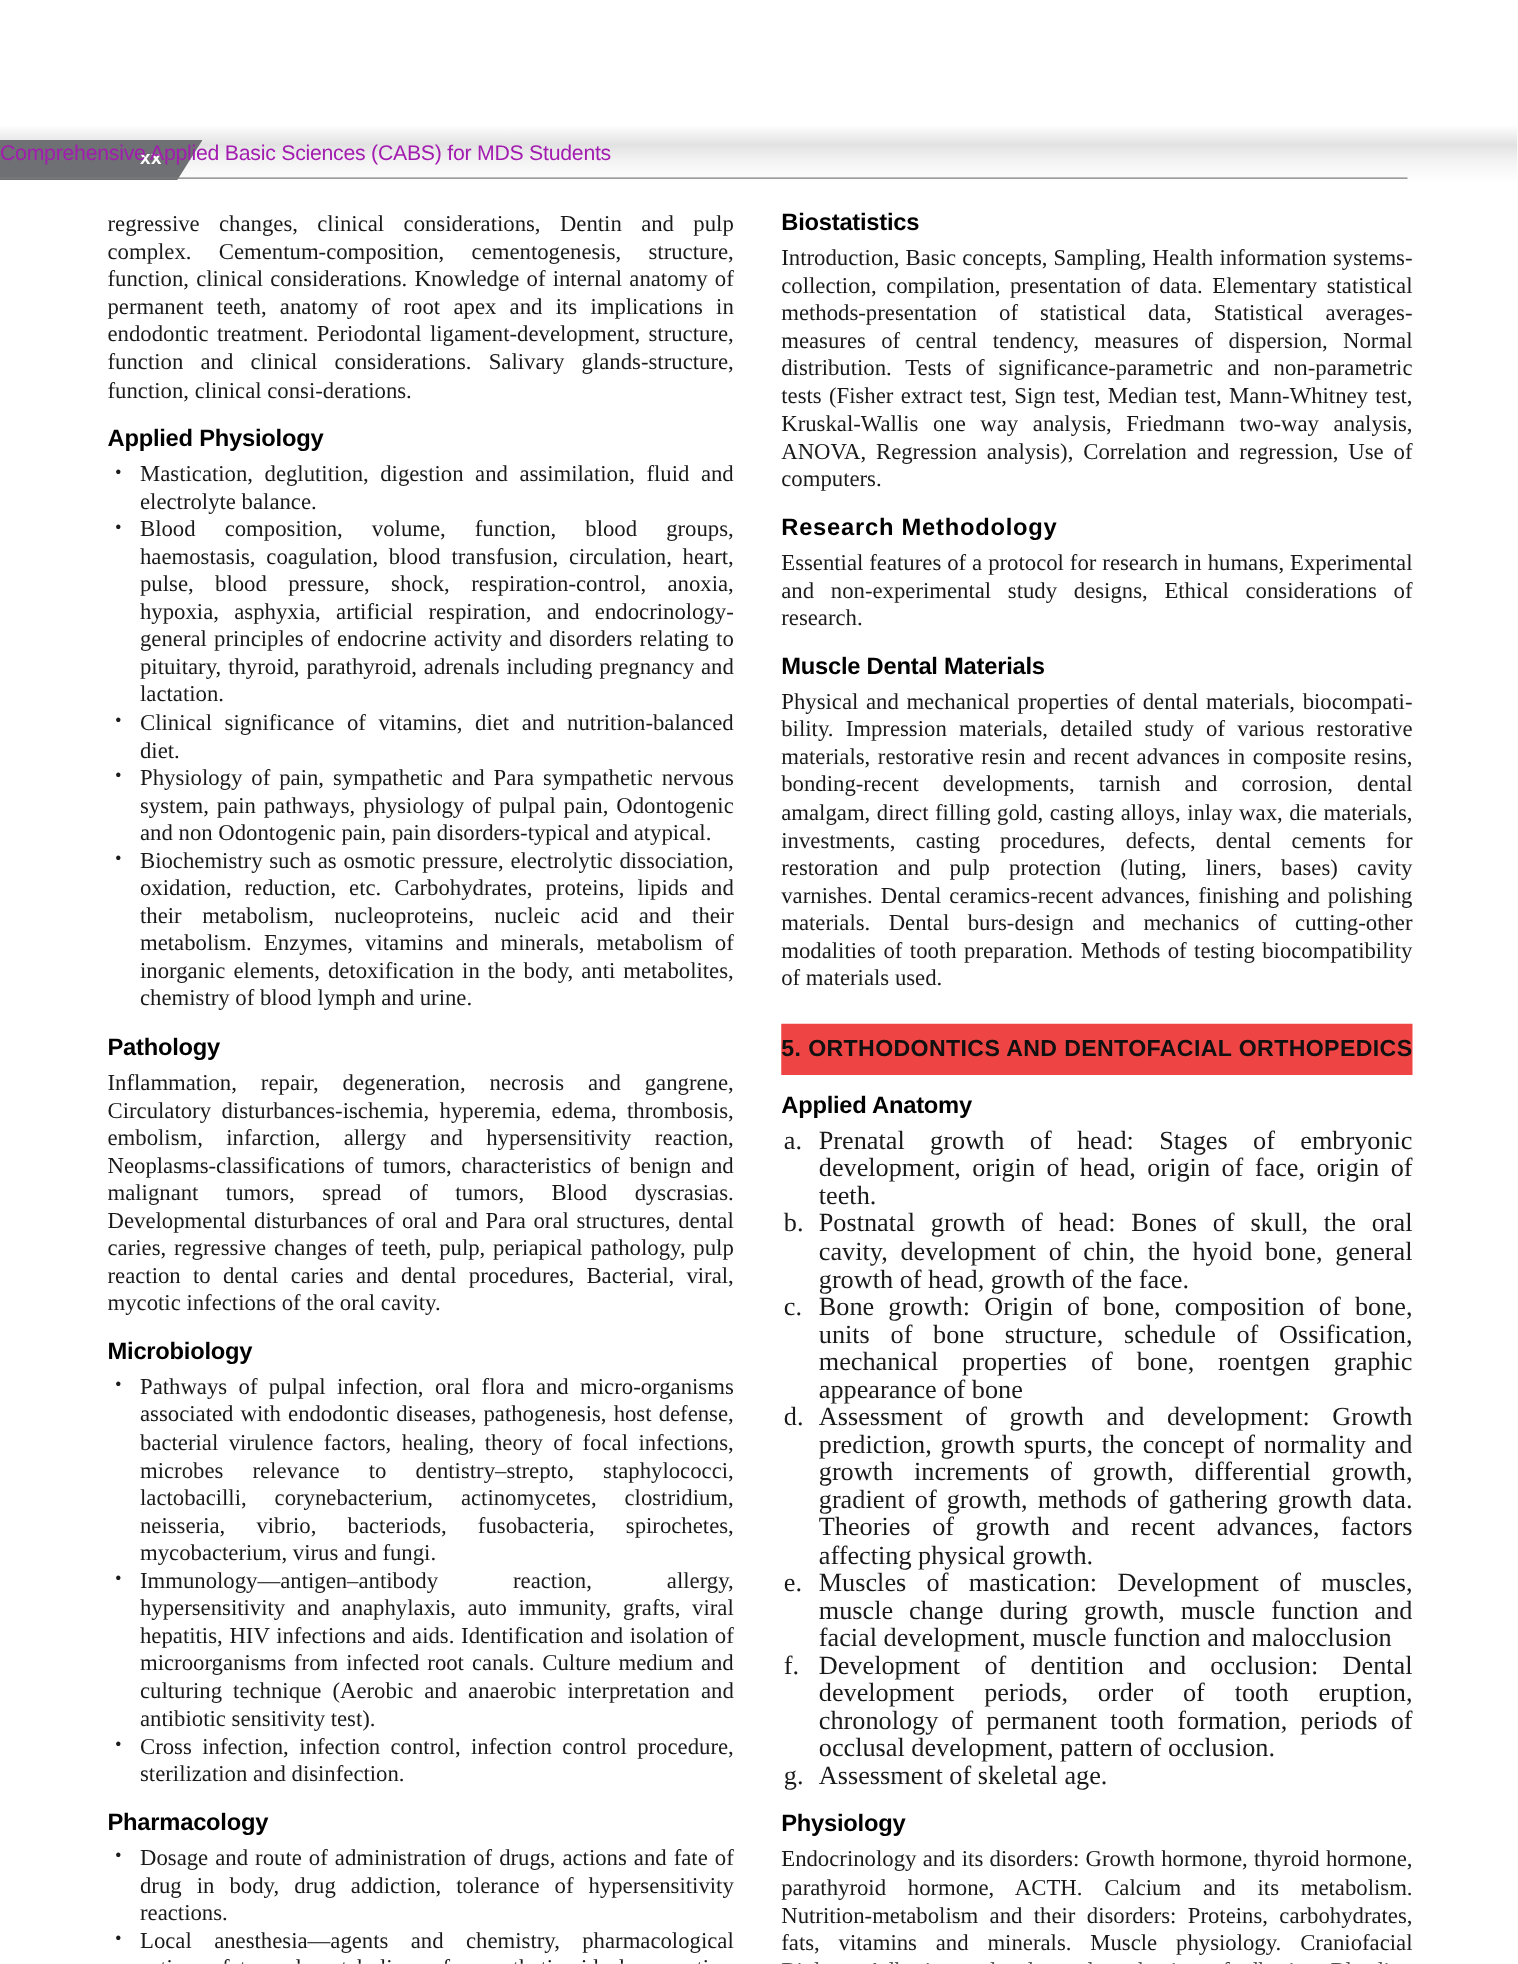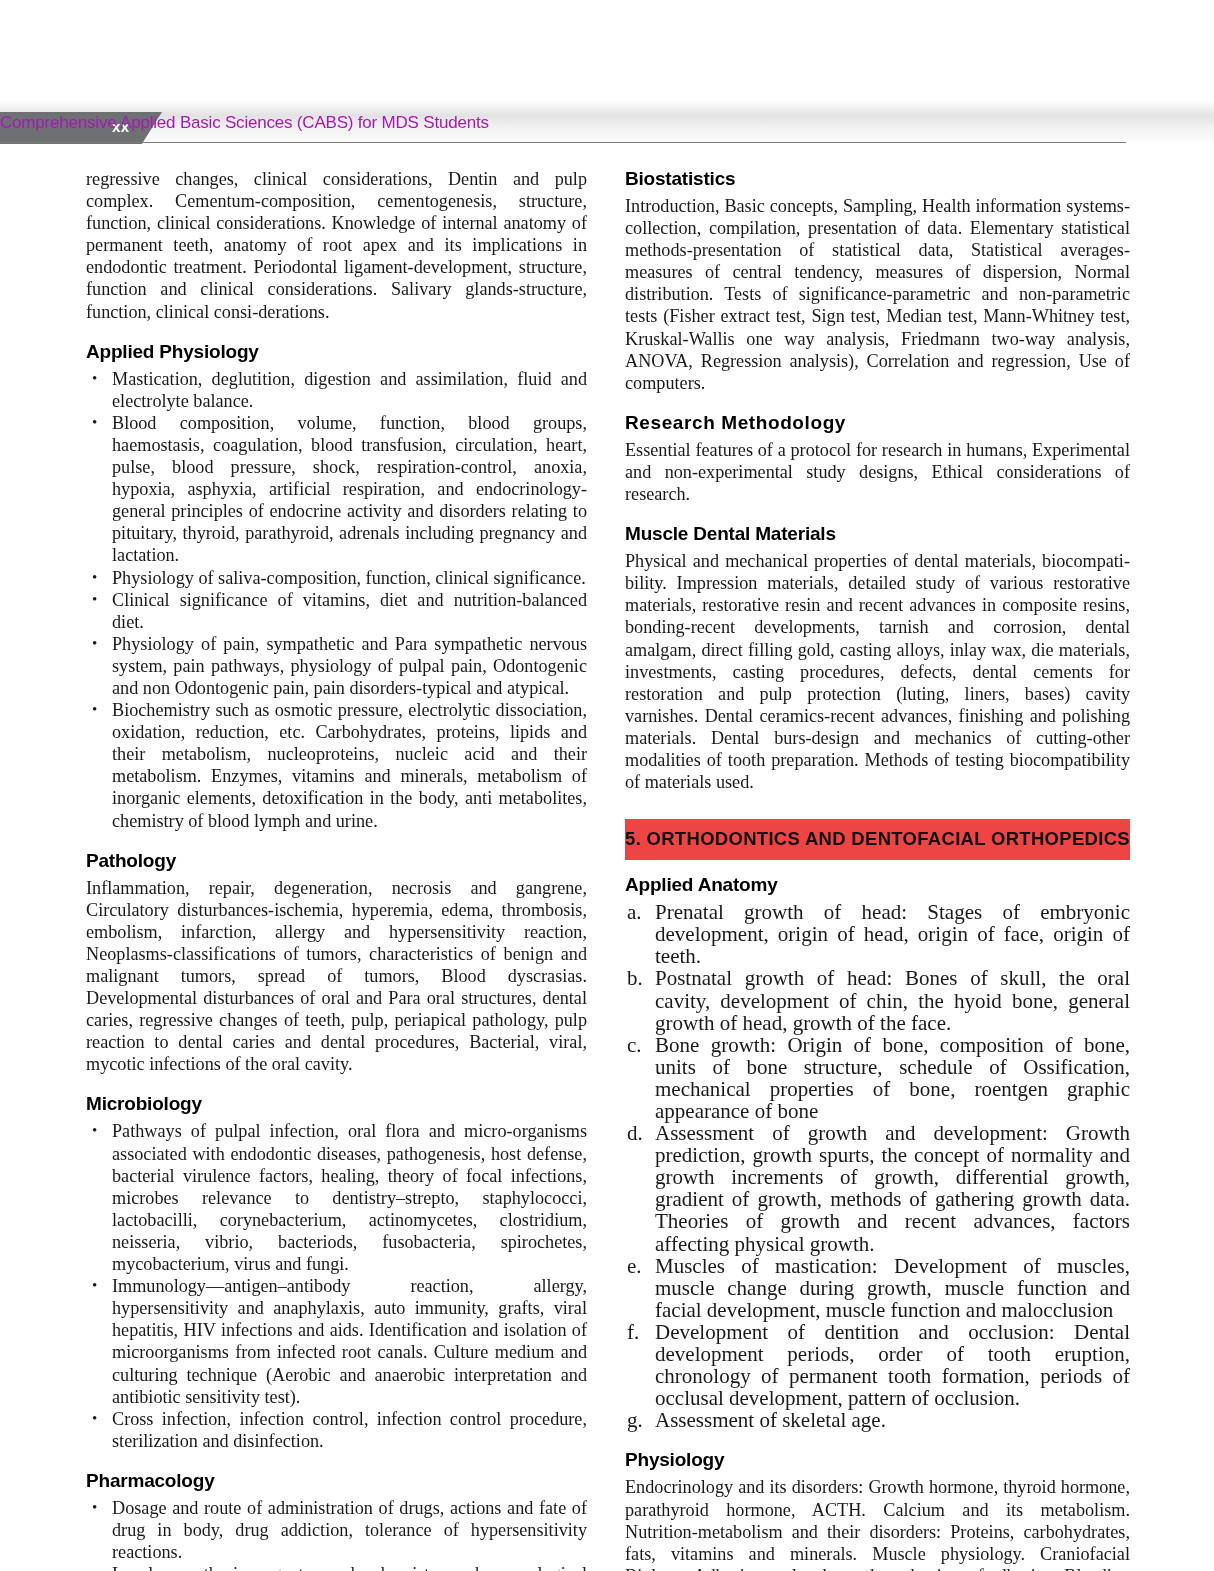--- a/index.html
+++ b/index.html
@@ -194,21 +194,20 @@
 <div class="columns">
 
   <div class="col col-left">
 
     <p class="body">regressive changes, clinical considerations, Dentin and pulp complex. Cementum-composition, cementogenesis, structure, function, clinical considerations. Knowledge of internal anatomy of permanent teeth, anatomy of root apex and its implications in endodontic treatment. Periodontal ligament-development, structure, function and clinical considerations. Salivary glands-structure, function, clinical consi-derations.</p>
 
     <h2 class="sec-head">Applied Physiology</h2>
     <ul class="bullets">
       <li>Mastication, deglutition, digestion and assimilation, fluid and electrolyte balance.</li>
       <li>Blood composition, volume, function, blood groups, haemostasis, coagulation, blood transfusion, circulation, heart, pulse, blood pressure, shock, respiration-control, anoxia, hypoxia, asphyxia, artificial respiration, and endocrinology-general principles of endocrine activity and disorders relating to pituitary, thyroid, parathyroid, adrenals including pregnancy and lactation.</li>
-      <li>Physiology of saliva-composition, function, clinical significance.</li>
       <li>Clinical significance of vitamins, diet and nutrition-balanced diet.</li>
       <li>Physiology of pain, sympathetic and Para sympathetic nervous system, pain pathways, physiology of pulpal pain, Odontogenic and non Odontogenic pain, pain disorders-typical and atypical.</li>
       <li>Biochemistry such as osmotic pressure, electrolytic dissociation, oxidation, reduction, etc. Carbohydrates, proteins, lipids and their metabolism, nucleoproteins, nucleic acid and their metabolism. Enzymes, vitamins and minerals, metabolism of inorganic elements, detoxification in the body, anti metabolites, chemistry of blood lymph and urine.</li>
     </ul>
 
     <h2 class="sec-head">Pathology</h2>
     <p class="body">Inflammation, repair, degeneration, necrosis and gangrene, Circulatory disturbances-ischemia, hyperemia, edema, thrombosis, embolism, infarction, allergy and hypersensitivity reaction, Neoplasms-classifications of tumors, characteristics of benign and malignant tumors, spread of tumors, Blood dyscrasias. Developmental disturbances of oral and Para oral structures, dental caries, regressive changes of teeth, pulp, periapical pathology, pulp reaction to dental caries and dental procedures, Bacterial, viral, mycotic infections of the oral cavity.</p>
 
     <h2 class="sec-head">Microbiology</h2>
     <ul class="bullets">

